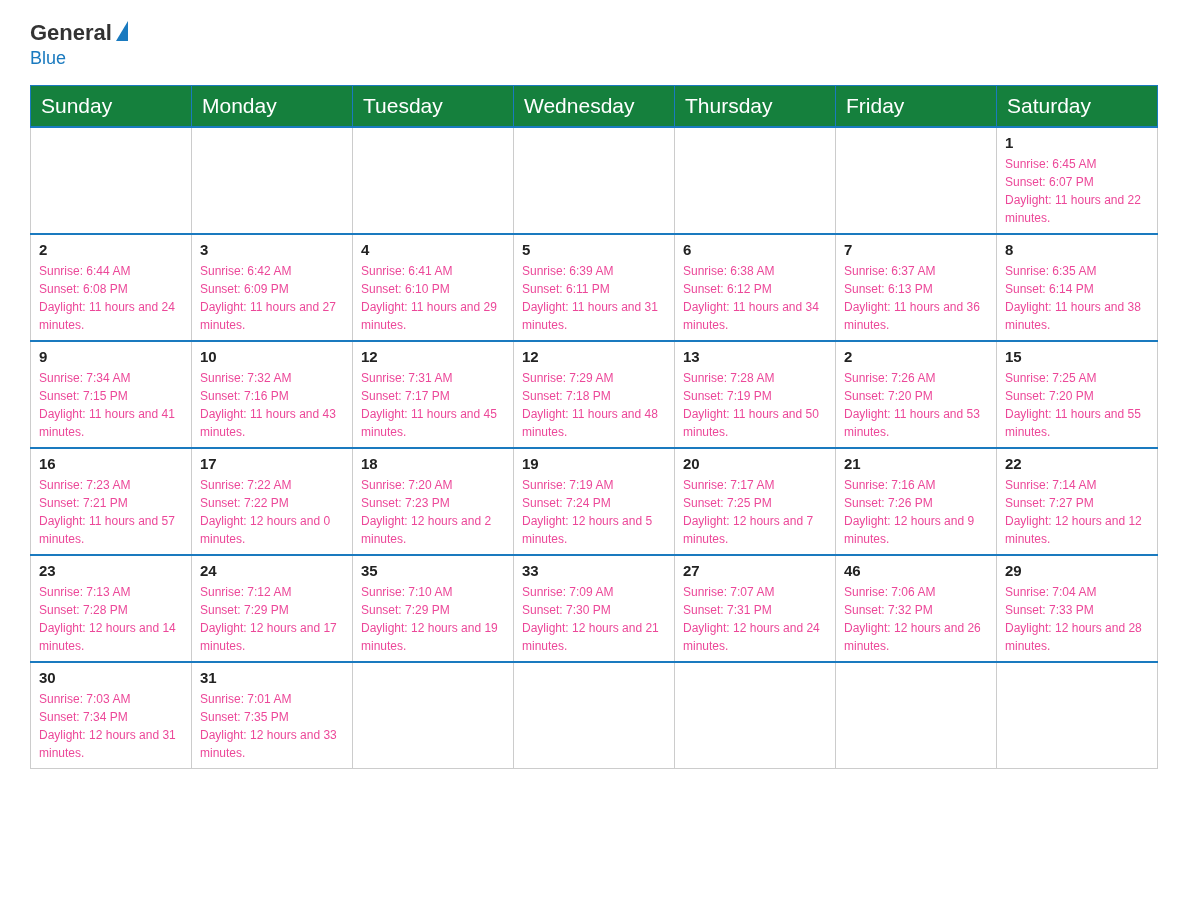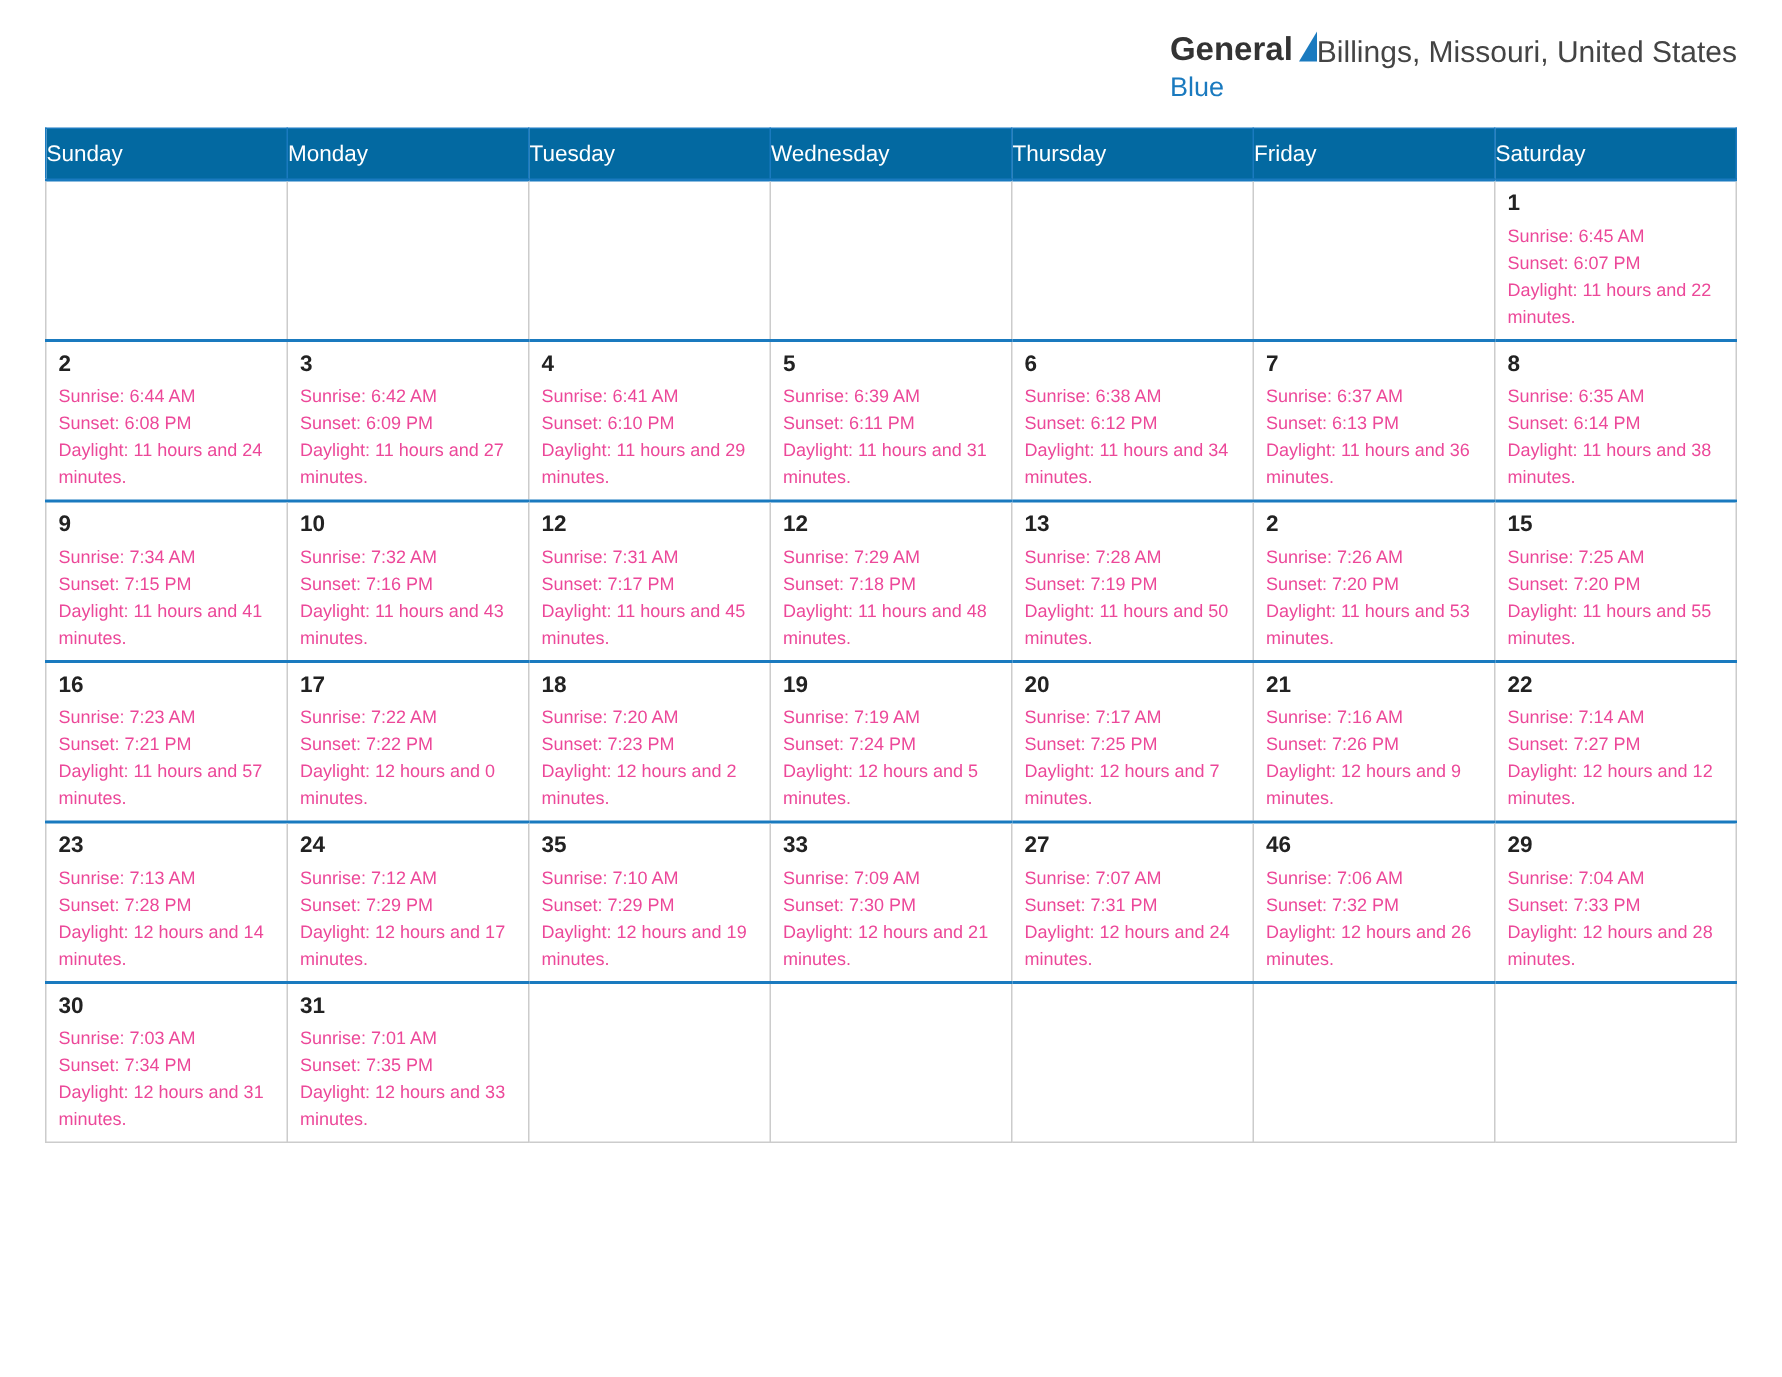--- a/index.html
+++ b/index.html
@@ -5,21 +5,21 @@
     * { box-sizing: border-box; margin: 0; padding: 0; }
     body {
       font-family: Arial, sans-serif;
       background: #fff;
       padding: 20px 30px;
       width: 1188px;
       min-height: 918px;
     }
     .header-area {
       display: flex;
-      justify-content: flex-end;
+      justify-content: flex-start;
       align-items: flex-start;
       margin-bottom: 16px;
     }
     .logo-area {
       display: flex;
       flex-direction: column;
       align-items: flex-start;
     }
     .logo-text {
       display: flex;
@@ -55,25 +55,25 @@
       font-size: 20px;
       color: #444;
       margin-top: 4px;
     }
     table {
       width: 100%;
       border-collapse: collapse;
       table-layout: fixed;
     }
     thead tr th {
-      background: #0369a1;
+      background: #15803d;
       color: #fff;
-      font-size: 15px;
+      font-size: 21px;
       font-weight: normal;
-      padding: 8px 0;
+      padding: 8px 10px;
       text-align: left;
       border: 1px solid #1a7abf;
     }
     tbody tr td {
       vertical-align: top;
       border: 1px solid #ccc;
       border-top: 2px solid #1a7abf;
       padding: 6px 8px;
       min-height: 100px;
       font-size: 12px;
@@ -103,21 +103,20 @@
 
 <div class="header-area">
   <div class="logo-area">
     <div class="logo-text">
       <span>General</span>
       <div class="logo-triangle"></div>
     </div>
     <span class="logo-blue">Blue</span>
   </div>
   <div class="title-area">
-    <div class="cal-subtitle">Billings, Missouri, United States</div>
   </div>
 </div>
 
 <table>
   <thead>
     <tr>
     <th>Sunday</th>
         <th>Monday</th>
         <th>Tuesday</th>
         <th>Wednesday</th>

